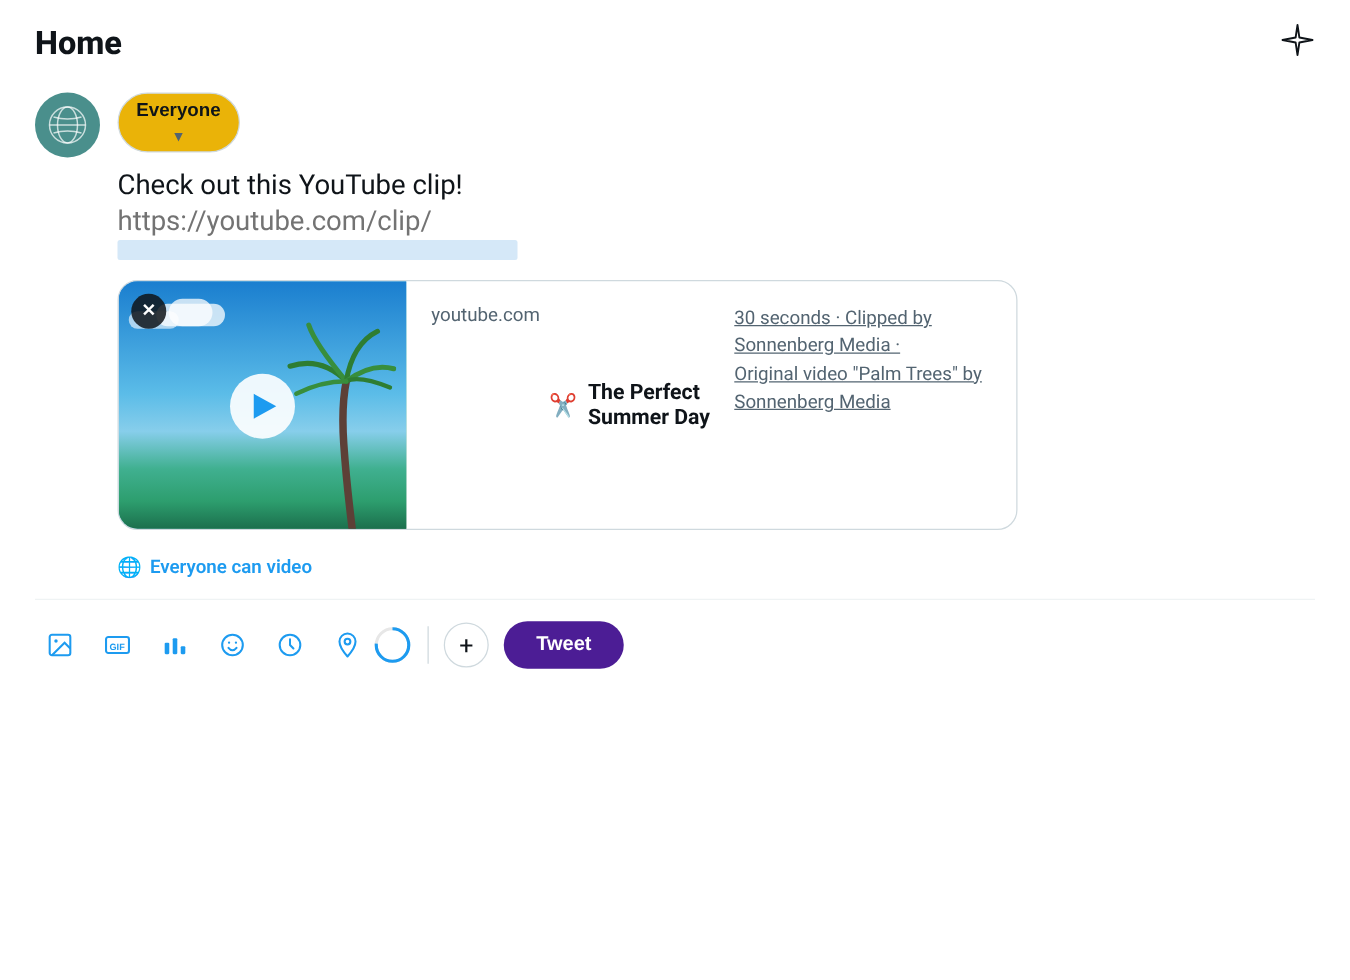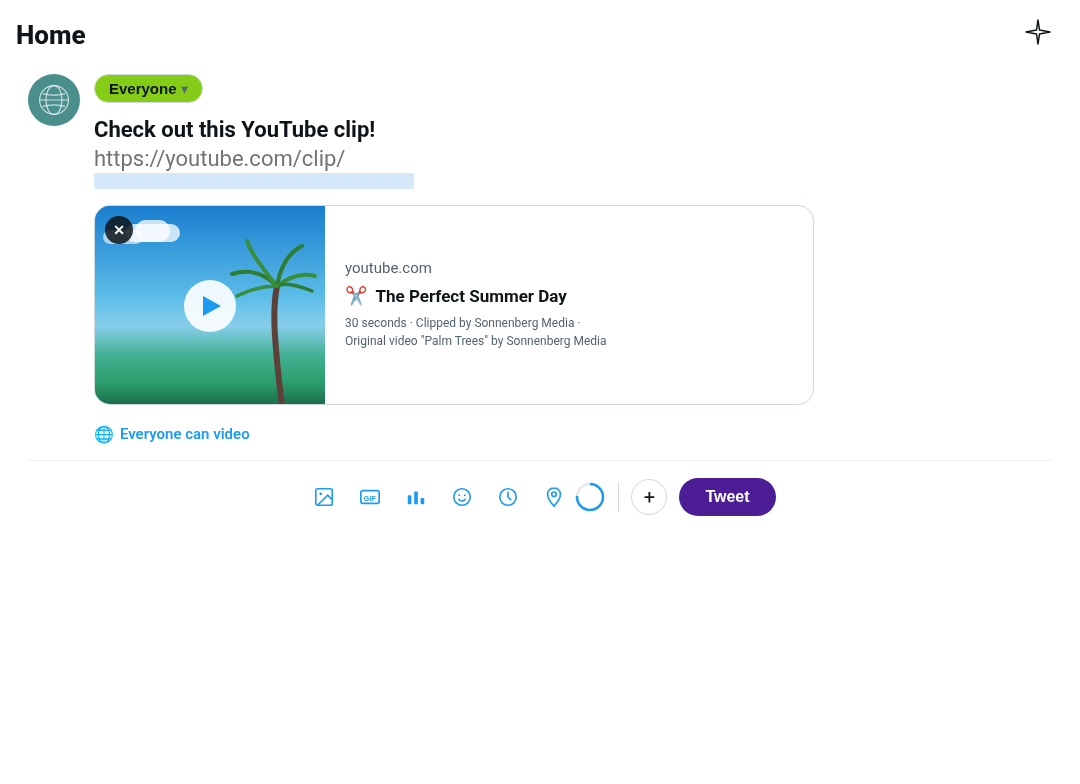--- a/index.html
+++ b/index.html
@@ -16,21 +16,21 @@
       width: 1080px;
       min-height: 784px;
       background: #fff;
       padding: 0;
       position: relative;
     }
     .header {
       display: flex;
       align-items: center;
       justify-content: space-between;
-      padding: 18px 28px 14px 16px;
+      padding: 18px 28px 14px 28px;
     }
     .header-title {
       font-size: 26px;
       font-weight: 800;
       color: #0f1419;
     }
     .sparkle-icon {
       font-size: 24px;
       color: #0f1419;
       cursor: pointer;
@@ -69,32 +69,33 @@
     .everyone-btn {
       display: inline-flex;
       align-items: center;
       gap: 5px;
       border: 1.5px solid #cfd9de;
       border-radius: 999px;
       padding: 5px 14px;
       font-size: 15px;
       font-weight: 600;
       color: #0f1419;
-      background: #84cc16;
+      background: #eab308;
       cursor: pointer;
       width: fit-content;
+      flex-direction: column;
     }
     .everyone-btn .chevron {
       font-size: 12px;
       color: #536471;
     }
     .tweet-text {
       font-size: 22px;
       color: #0f1419;
-      font-weight: 700;
+      font-weight: 400;
       line-height: 1.4;
     }
     .tweet-link {
       color: #737373;
       font-size: 22px;
       text-decoration: none;
     }
     .link-highlight {
       background: #d5e8f8;
       height: 16px;
@@ -165,61 +166,62 @@
       justify-content: center;
       color: #fff;
       font-size: 14px;
       font-weight: 700;
       cursor: pointer;
       z-index: 10;
     }
     .preview-info {
       padding: 18px 20px;
       display: flex;
-      flex-direction: column;
+      flex-direction: row;
       justify-content: center;
       gap: 8px;
     }
     .preview-source {
       color: #536471;
       font-size: 15px;
     }
     .preview-title {
       font-size: 17px;
       font-weight: 700;
       color: #0f1419;
       display: flex;
       align-items: center;
       gap: 8px;
     }
     .scissors-icon {
       font-size: 18px;
     }
     .preview-meta {
       color: #536471;
-      font-size: 12px;
+      font-size: 15px;
       line-height: 1.5;
+      text-decoration: underline;
     }
     .everyone-reply {
       display: flex;
       align-items: center;
       gap: 6px;
       color: #1d9bf0;
       font-size: 15px;
       font-weight: 600;
       margin-top: 8px;
       cursor: pointer;
     }
     .globe-icon {
       font-size: 16px;
     }
     .composer-bottom {
       display: flex;
       align-items: center;
-      justify-content: center;
+      justify-content: flex-start;
       padding: 16px 0 10px 0;
       border-top: 1px solid #eff3f4;
       margin-top: 16px;
     }
     .toolbar-icons {
       display: flex;
       align-items: center;
       gap: 6px;
     }
     .toolbar-icon {

